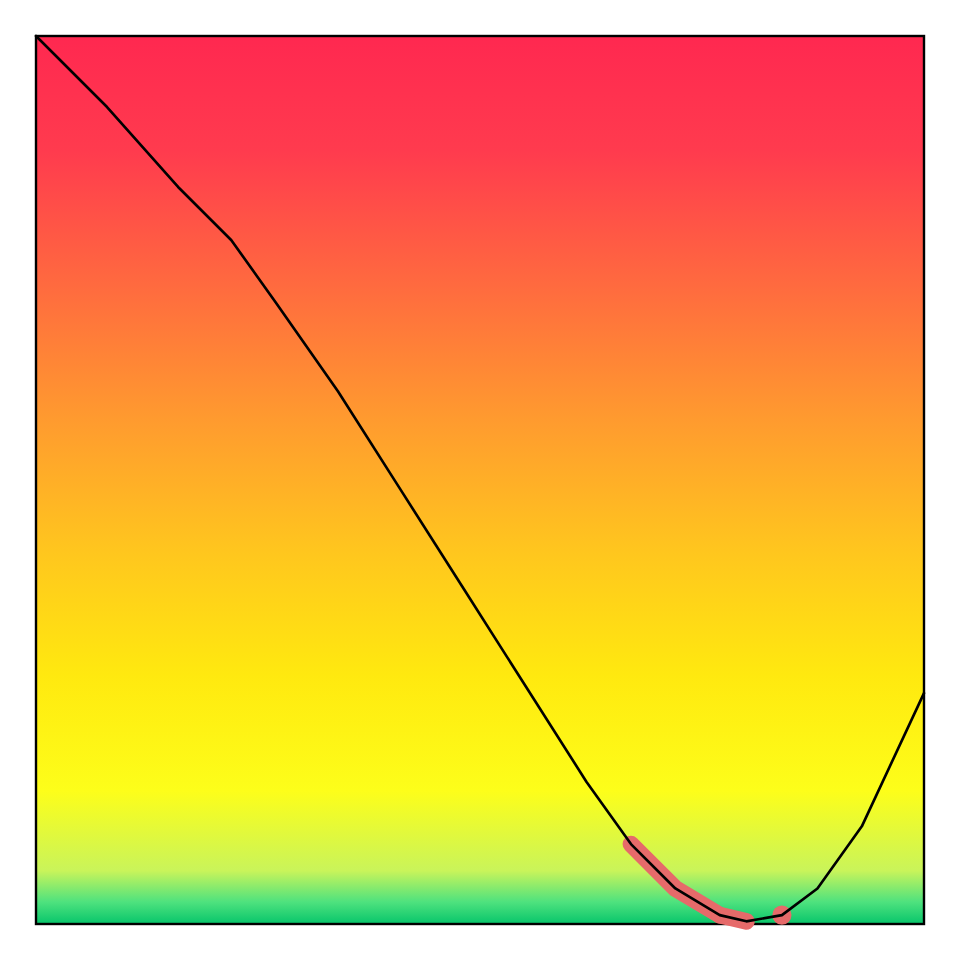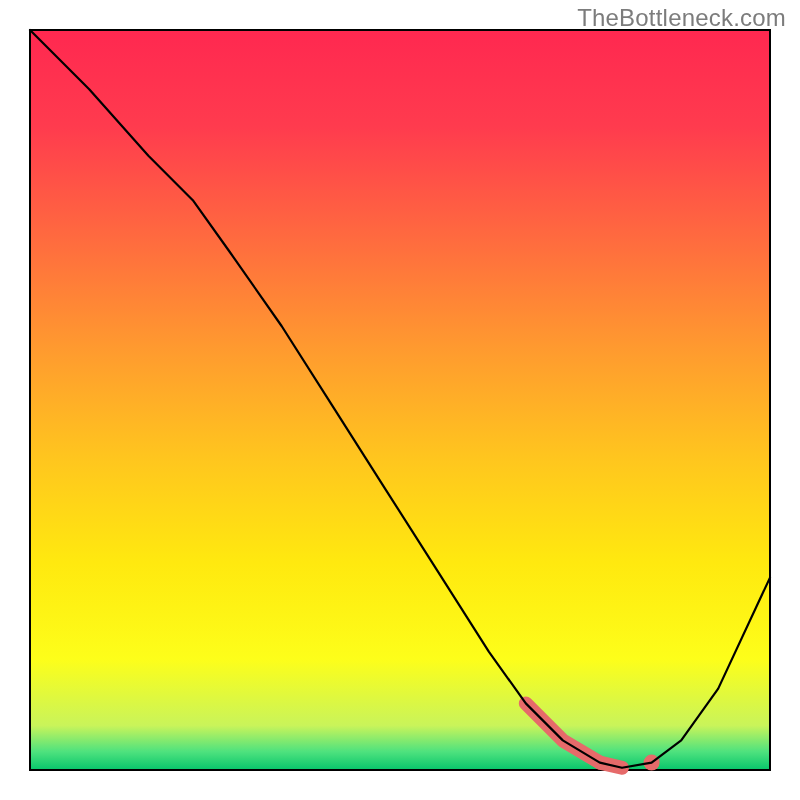--- a/index.html
+++ b/index.html
@@ -52,14 +52,13 @@
           <stop offset="100%" stop-color="#07c56b"></stop>
         </linearGradient>
       </defs>
       <rect x="30" y="30" width="740" height="740" fill="url(#bg-grad)"></rect>
       <rect x="30" y="30" width="740" height="740" fill="none" stroke="#000000" stroke-width="2"></rect>
       <path d="M525.8,703.4 L562.8,740.4 L599.8000000000001,762.6" fill="none" stroke="#e66a6a" stroke-width="14" stroke-linecap="round" stroke-linejoin="round"></path>
       <path d="M599.8000000000001,762.6 L622,767.78" fill="none" stroke="#e66a6a" stroke-width="14" stroke-linecap="round" stroke-linejoin="round"></path>
       <circle cx="651.6" cy="762.6" r="8" fill="#e66a6a"></circle>
       <path d="M30,30 L89.2,89.19999999999993 L148.4,155.80000000000007 L192.8,200.19999999999993 L229.8,252 L281.6,326 L333.4,407.40000000000003 L385.2,488.8 L437.00000000000006,570.2 L488.8,651.6 L525.8,703.4 L562.8,740.4 L599.8000000000001,762.6 L622,767.78 L651.6,762.6 L681.2,740.4 L718.2,688.6 L770,577.6" fill="none" stroke="#000000" stroke-width="2.2" stroke-linejoin="round" stroke-linecap="round"></path>
     </svg>
-  <div class="watermark">TheBottleneck.com</div>
 </div>
 
 </body></html>

